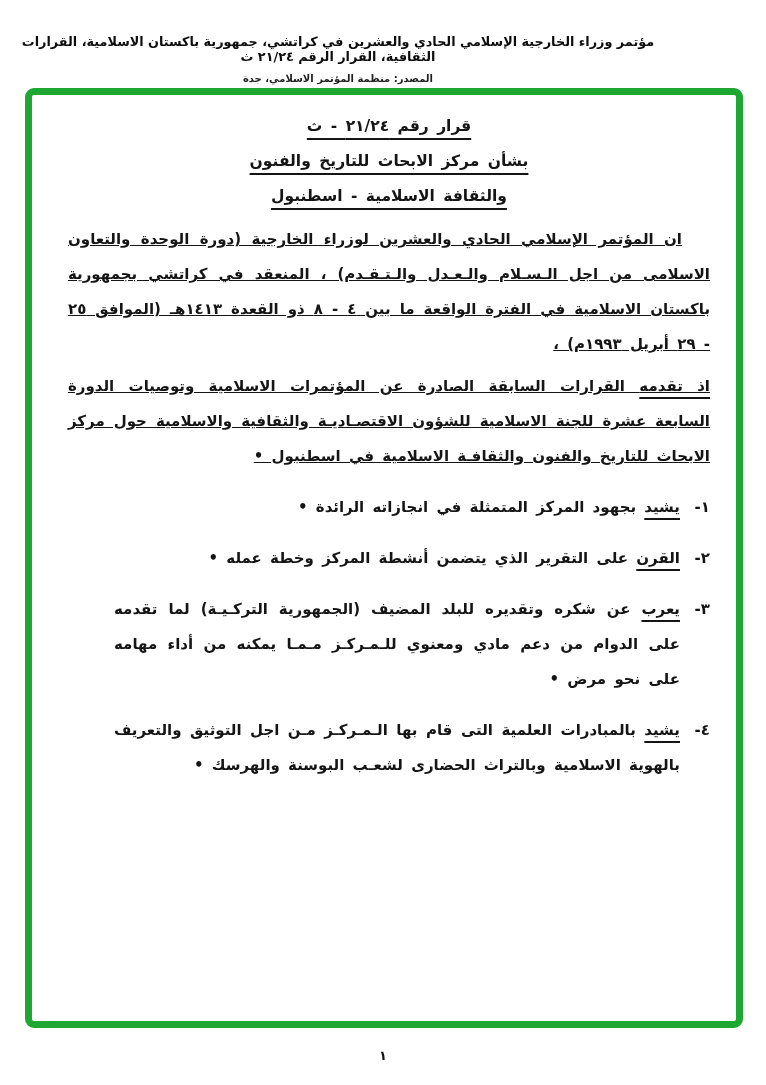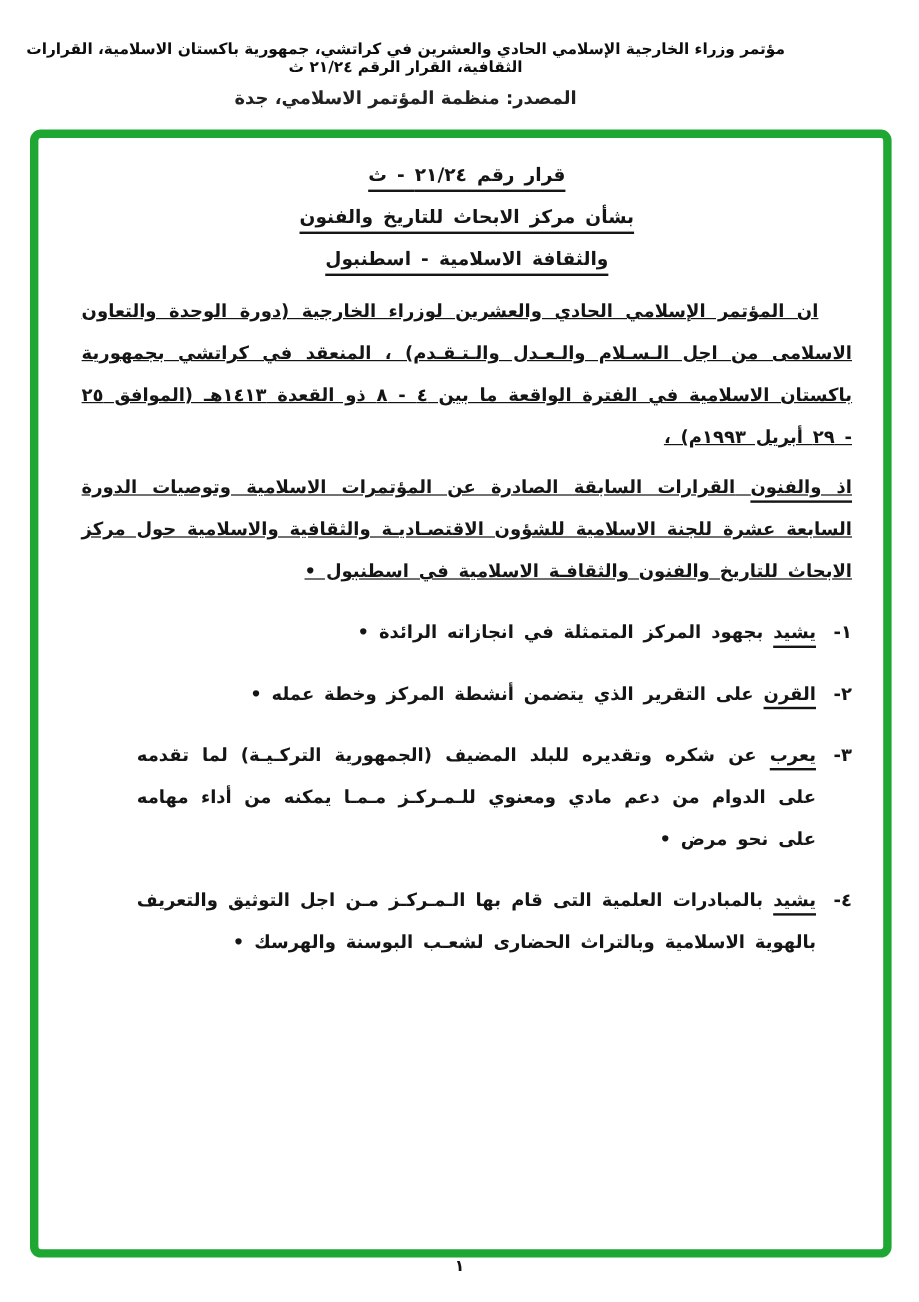--- a/index.html
+++ b/index.html
@@ -3,24 +3,24 @@
 <meta charset="utf-8">
 <style>
   html,body{margin:0;padding:0;}
   body{
     width:766px;height:1085px;position:relative;background:#ffffff;
     font-family:"DejaVu Sans",sans-serif;color:#111;overflow:hidden;
   }
   
   .doc-header{position:absolute;top:34px;left:0;width:676px;text-align:center;direction:rtl;}
   .hdr-line1{font-size:12.8px;font-weight:bold;letter-spacing:0;color:#0d0d0d;padding:0 10px;}
-  .hdr-line2{font-size:15px;font-weight:bold;margin-top:9px;color:#222;}
+  .hdr-line2{font-size:10px;font-weight:bold;margin-top:9px;color:#222;}
   
   .frame{
-    position:absolute;left:25px;top:108px;width:718px;height:940px;
+    position:absolute;left:25px;top:88px;width:718px;height:940px;
     box-sizing:border-box;border:7px solid #f97316;border-radius:9px;
     overflow:hidden;background:#fff;
   }
   .content{
     direction:rtl;text-align:justify;
     padding:14px 26px 0 36px;
     font-size:15px;line-height:35px;font-weight:bold;
     word-spacing:3px;color:#151515;
   }
   .title-block{text-align:center;font-size:15.5px;margin-bottom:8px;}
@@ -55,21 +55,21 @@
   <div class="content">
 
     <div class="title-block">
       <span class="title-line"><span>قرار رقم ٢١/٢٤ - ث</span></span>
       <span class="title-line"><span>بشأن مركز الابحاث للتاريخ والفنون</span></span>
       <span class="title-line"><span>والثقافة الاسلامية - اسطنبول</span></span>
     </div>
 
     <p class="para first-indent"><span>ان المؤتمر الإسلامي الحادي والعشرين لوزراء الخارجية (دورة الوحدة والتعاون الاسلامى من اجل الـسـلام والـعـدل والـتـقـدم) ، المنعقد في كراتشي بجمهورية باكستان الاسلامية في الفترة الواقعة ما بين ٤ - ٨ ذو القعدة ١٤١٣هـ (الموافق ٢٥ - ٢٩ أبريل ١٩٩٣م) ،</span></p>
 
-    <p class="para"><span class="lead">اذ والفنون</span> <span>القرارات السابقة الصادرة عن المؤتمرات الاسلامية وتوصيات الدورة السابعة عشرة للجنة الاسلامية للشؤون الاقتصـاديـة والثقافية والاسلامية حول مركز الابحاث للتاريخ والفنون والثقافـة الاسلامية في اسطنبول •</span></p>
+    <p class="para"><span class="lead">اذ تقدمه</span> <span>القرارات السابقة الصادرة عن المؤتمرات الاسلامية وتوصيات الدورة السابعة عشرة للجنة الاسلامية للشؤون الاقتصـاديـة والثقافية والاسلامية حول مركز الابحاث للتاريخ والفنون والثقافـة الاسلامية في اسطنبول •</span></p>
 
 
 
     <div class="items">
 
       <div class="item">
         <span class="item-num">١-</span>
         <span class="item-text"><span class="lead">يشيد</span> <span>بجهود المركز المتمثلة في انجازاته الرائدة •</span></span>
       </div>
 

